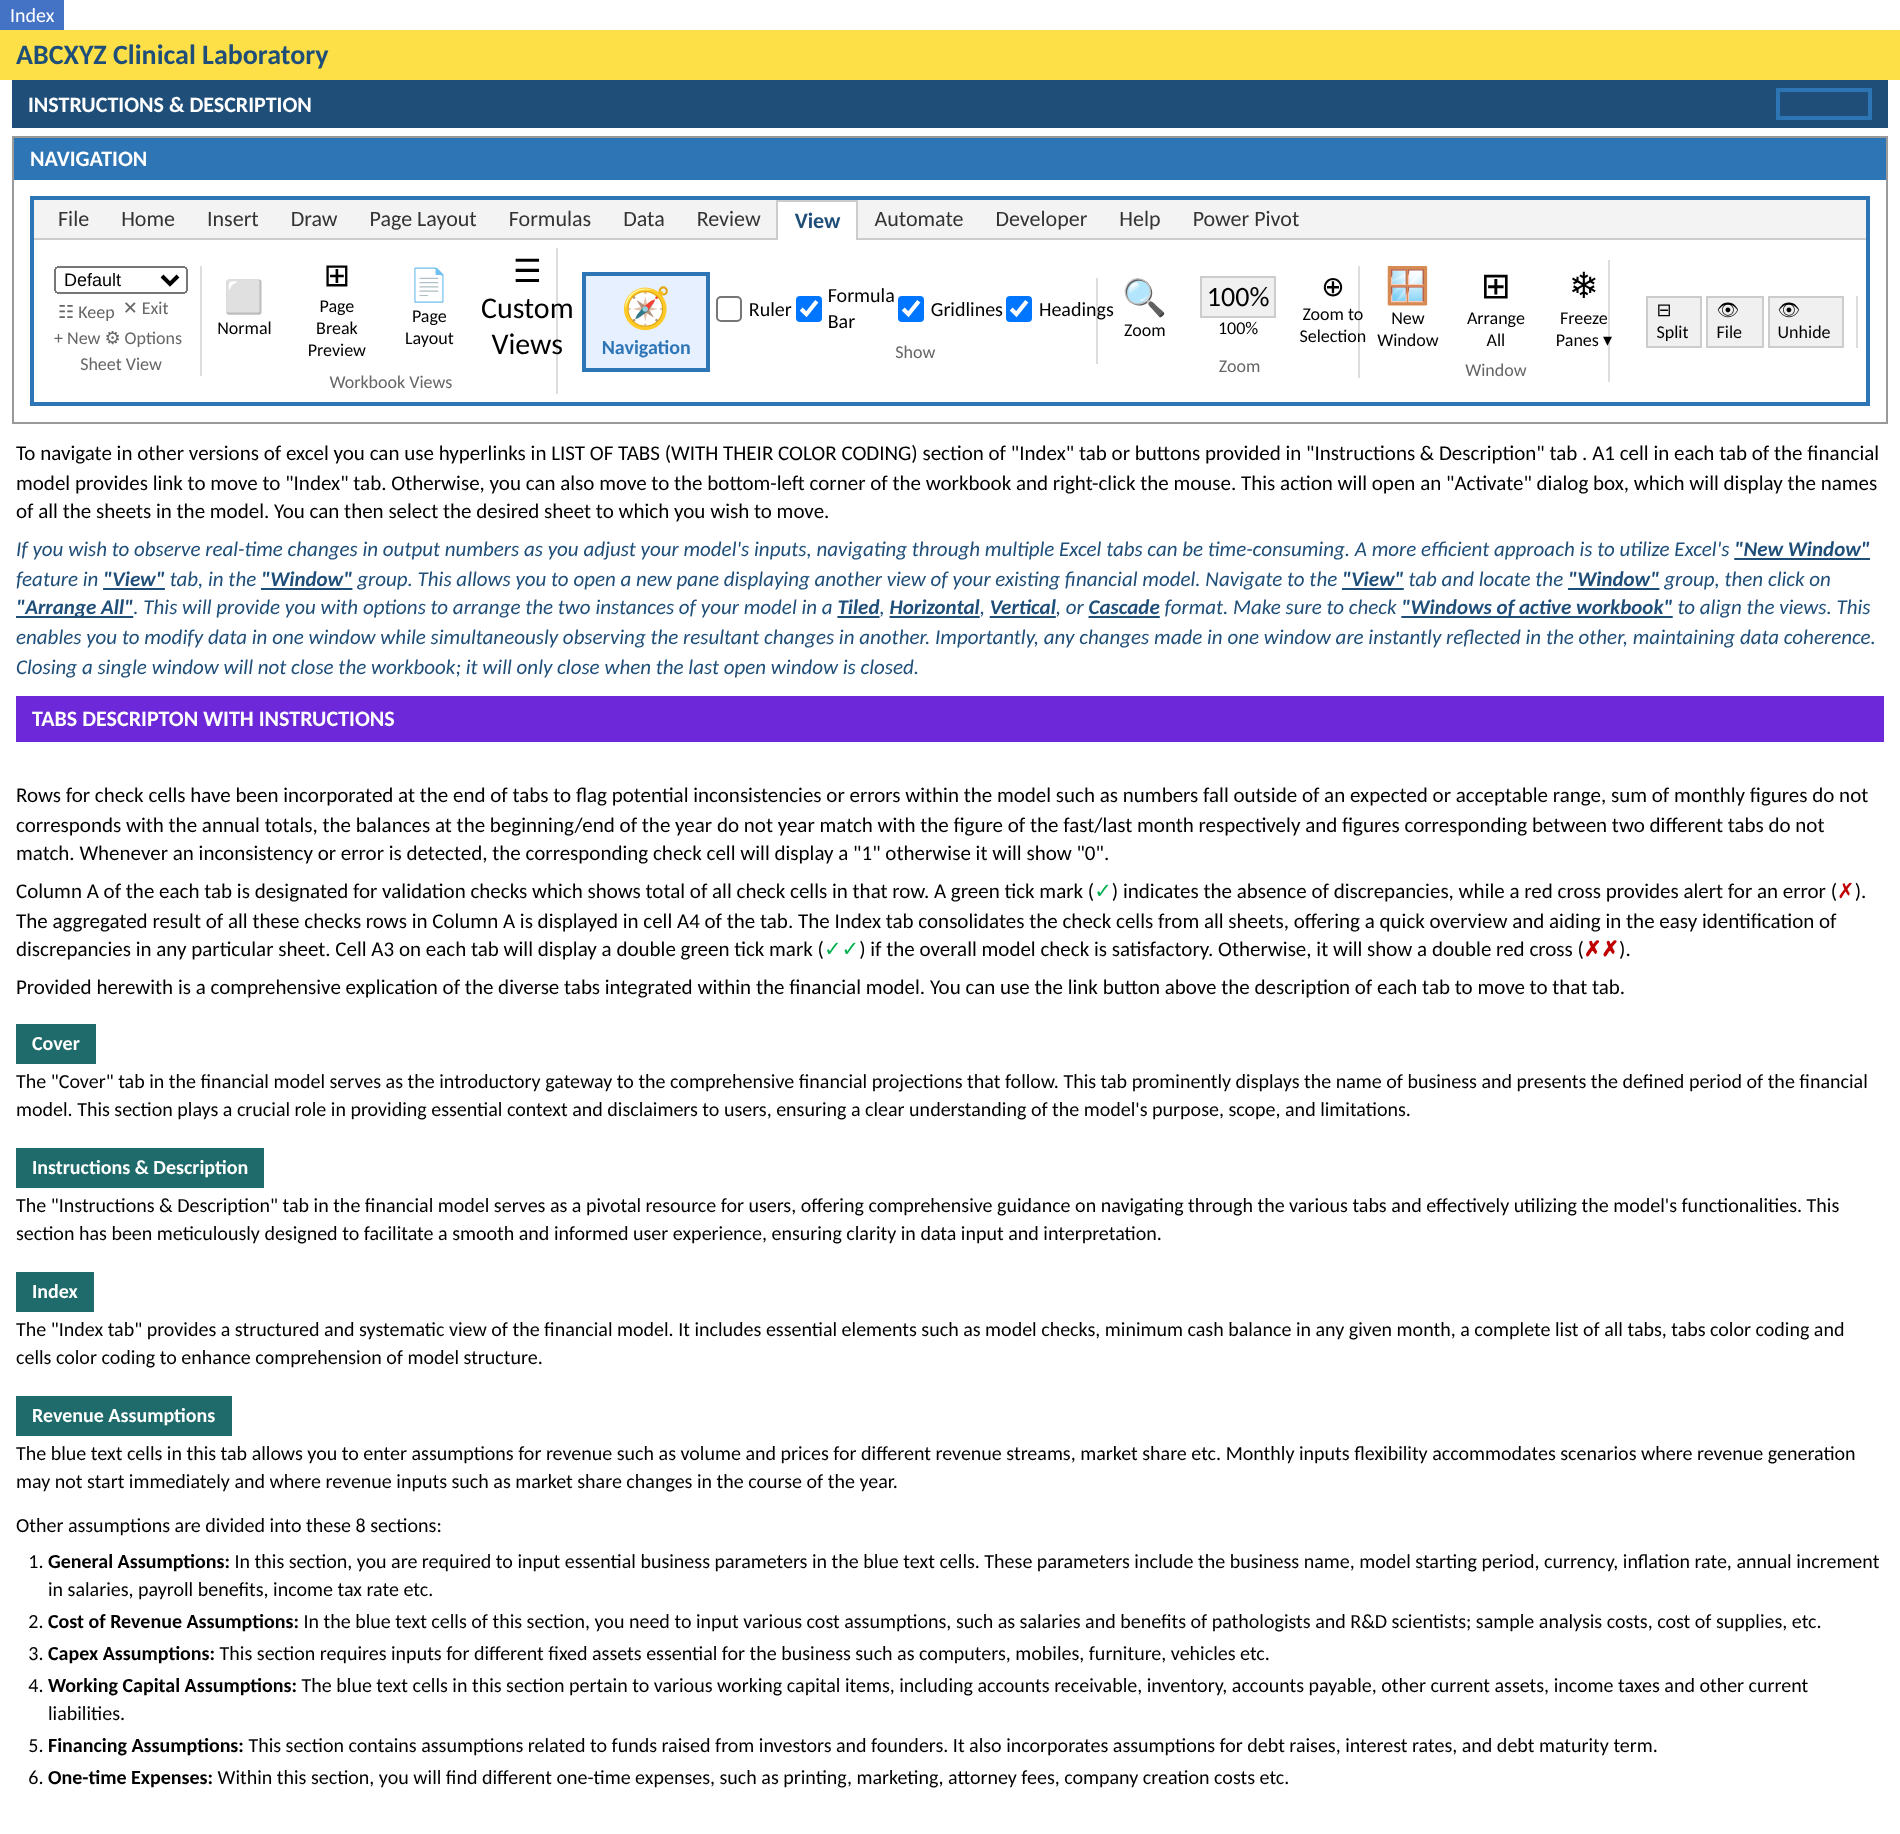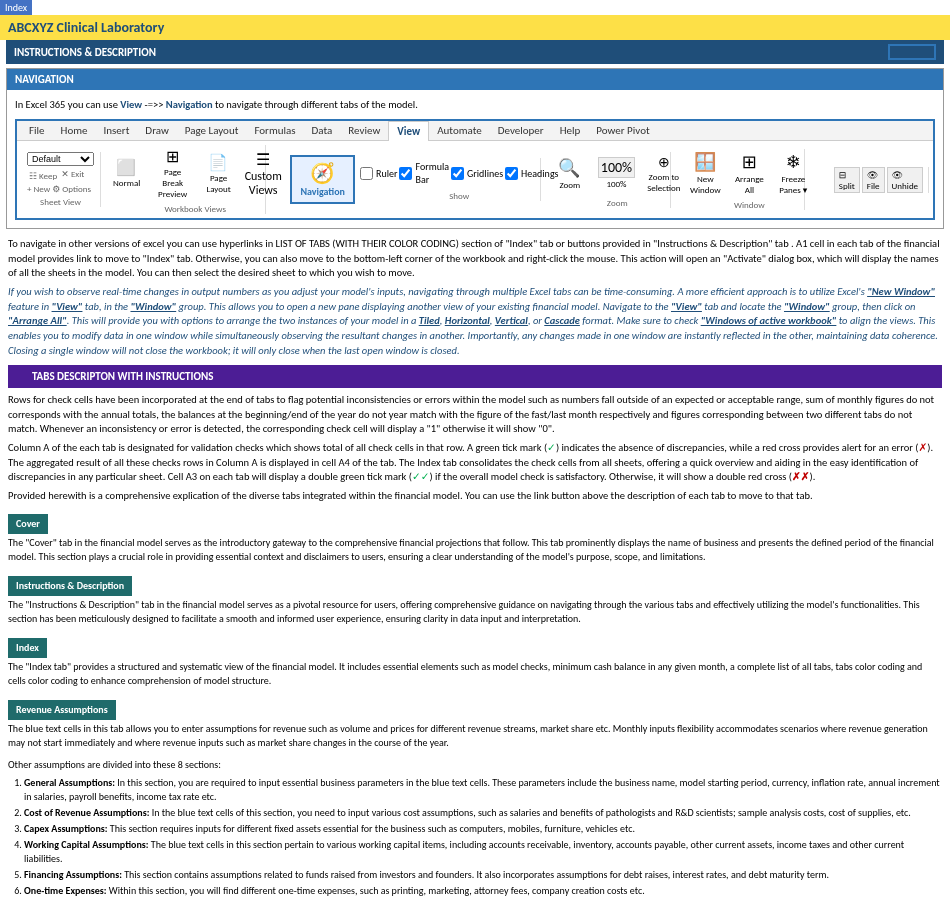--- a/index.html
+++ b/index.html
@@ -13,34 +13,34 @@
     .section-header { background: #1f4e79; color: #fff; font-size: 11px; font-weight: bold; padding: 4px 8px; margin-bottom: 0; }
     .subsection-header { background: #1f6b6b; color: #fff; font-size: 10px; font-weight: bold; padding: 3px 8px; display: inline-block; margin: 4px 0 2px 0; }
     .nav-header { background: #2e75b6; color: #fff; font-weight: bold; font-size: 11px; padding: 4px 8px; }
     .nav-content { padding: 4px 8px; }
 
     
     .ribbon { border: 2px solid #2e75b6; margin: 4px 0; background: #f3f3f3; }
     .ribbon-tabs { display: flex; background: #f3f3f3; border-bottom: 1px solid #ccc; padding: 0 4px; }
     .ribbon-tab { font-size: 11px; padding: 3px 8px; cursor: pointer; color: #333; }
     .ribbon-tab.active { background: #fff; border: 1px solid #ccc; border-bottom: none; color: #1f4e79; font-weight: bold; margin-bottom: -1px; }
-    .ribbon-body { display: flex; background: #fff; padding: 4px; gap: 24px; align-items: center; }
+    .ribbon-body { display: flex; background: #fff; padding: 4px; gap: 12px; align-items: center; }
     .ribbon-group { display: flex; flex-direction: column; align-items: center; border-right: 1px solid #ddd; padding: 0 6px; min-width: 50px; }
     .ribbon-group-label { font-size: 9px; color: #666; margin-top: 2px; }
     .ribbon-checks { display: flex; flex-direction: row; gap: 2px; font-size: 10px; padding: 2px 0; }
     .ribbon-check { display: flex; align-items: center; gap: 3px; }
     .ribbon-check input { margin: 0; }
     .small-btn { background: #f0f0f0; border: 1px solid #ccc; padding: 1px 4px; font-size: 9px; cursor: pointer; display: flex; align-items: center; gap: 2px; }
 
     
     .main-content { padding: 4px 8px; font-size: 10.5px; line-height: 1.4; }
     .main-content p { margin-bottom: 4px; }
 
     .tabs-section { margin-top: 6px; }
-    .tabs-header { background: #4c1d95; color: #fff; font-weight: bold; font-size: 11px; padding: 4px 24px; margin-bottom: 5px; }
+    .tabs-header { background: #6d28d9; color: #fff; font-weight: bold; font-size: 11px; padding: 4px 8px; margin-bottom: 20px; }
 
     .tab-entry { margin-bottom: 8px; }
     .tab-desc { font-size: 10px; line-height: 1.4; color: #000; }
     .assumption-list { padding-left: 16px; }
     .assumption-list li { margin-bottom: 2px; font-size: 10px; line-height: 1.4; }
     .bold-text { font-weight: bold; }
 
     .nav-intro { font-size: 10.5px; padding: 4px 0 4px 0; }
     .nav-bold-blue { font-weight: bold; color: #1f4e79; }
 
@@ -61,23 +61,20 @@
 <div class="section-header" style="background:#1f4e79; margin: 0 6px 4px 6px; display:flex; align-items:center;">
   <span>INSTRUCTIONS &amp; DESCRIPTION</span>
   <span style="flex:1;"></span>
   <span style="border:2px solid #2e75b6; width:48px; height:16px; display:inline-block; background:transparent;"></span>
 </div>
 
 
 <div class="outer-border">
   <div class="nav-header">NAVIGATION</div>
   <div class="nav-content">
-    <div class="nav-intro">
-      In Excel 365 you can use <span class="nav-bold-blue">View</span> <span>-=&gt;&gt;</span> <span class="nav-bold-blue">Navigation</span> to navigate through different tabs of the model.
-    </div>
 
     <div class="ribbon">
 
       <div class="ribbon-tabs">
         <span class="ribbon-tab">File</span>
         <span class="ribbon-tab">Home</span>
         <span class="ribbon-tab">Insert</span>
         <span class="ribbon-tab">Draw</span>
         <span class="ribbon-tab">Page Layout</span>
         <span class="ribbon-tab">Formulas</span>
@@ -118,21 +115,21 @@
             <div class="ribbon-large-btn">
               <span style="font-size:16px;">⊞</span>
               <span style="font-size:9px; text-align:center;">Page Break<br>Preview</span>
             </div>
             <div class="ribbon-large-btn">
               <span style="font-size:16px;">📄</span>
               <span style="font-size:9px; text-align:center;">Page<br>Layout</span>
             </div>
             <div class="ribbon-large-btn">
               <span style="font-size:16px;">☰</span>
-              <span style="font-size:12px; text-align:center;">Custom<br>Views</span>
+              <span style="font-size:15px; text-align:center;">Custom<br>Views</span>
             </div>
           </div>
           <div class="ribbon-group-label">Workbook Views</div>
         </div>
 
         <div style="display:flex; flex-direction:column; align-items:center; border: 2px solid #2e75b6; padding: 4px 8px; background:#e6f0ff;">
           <span style="font-size:20px;">🧭</span>
           <span style="font-size:10px; font-weight:bold; color:#2e75b6;">Navigation</span>
         </div>
 

